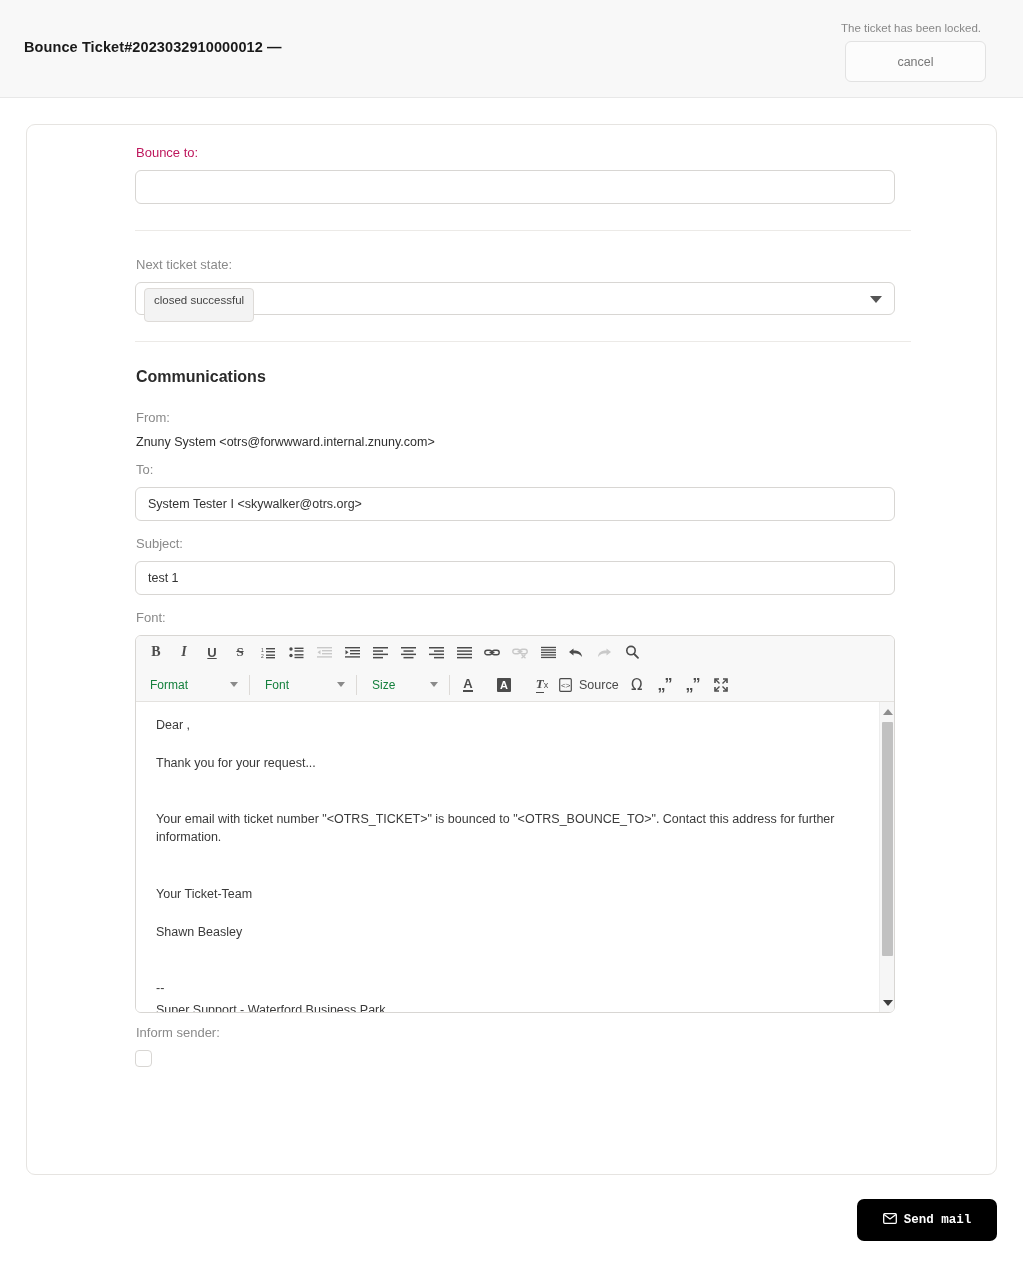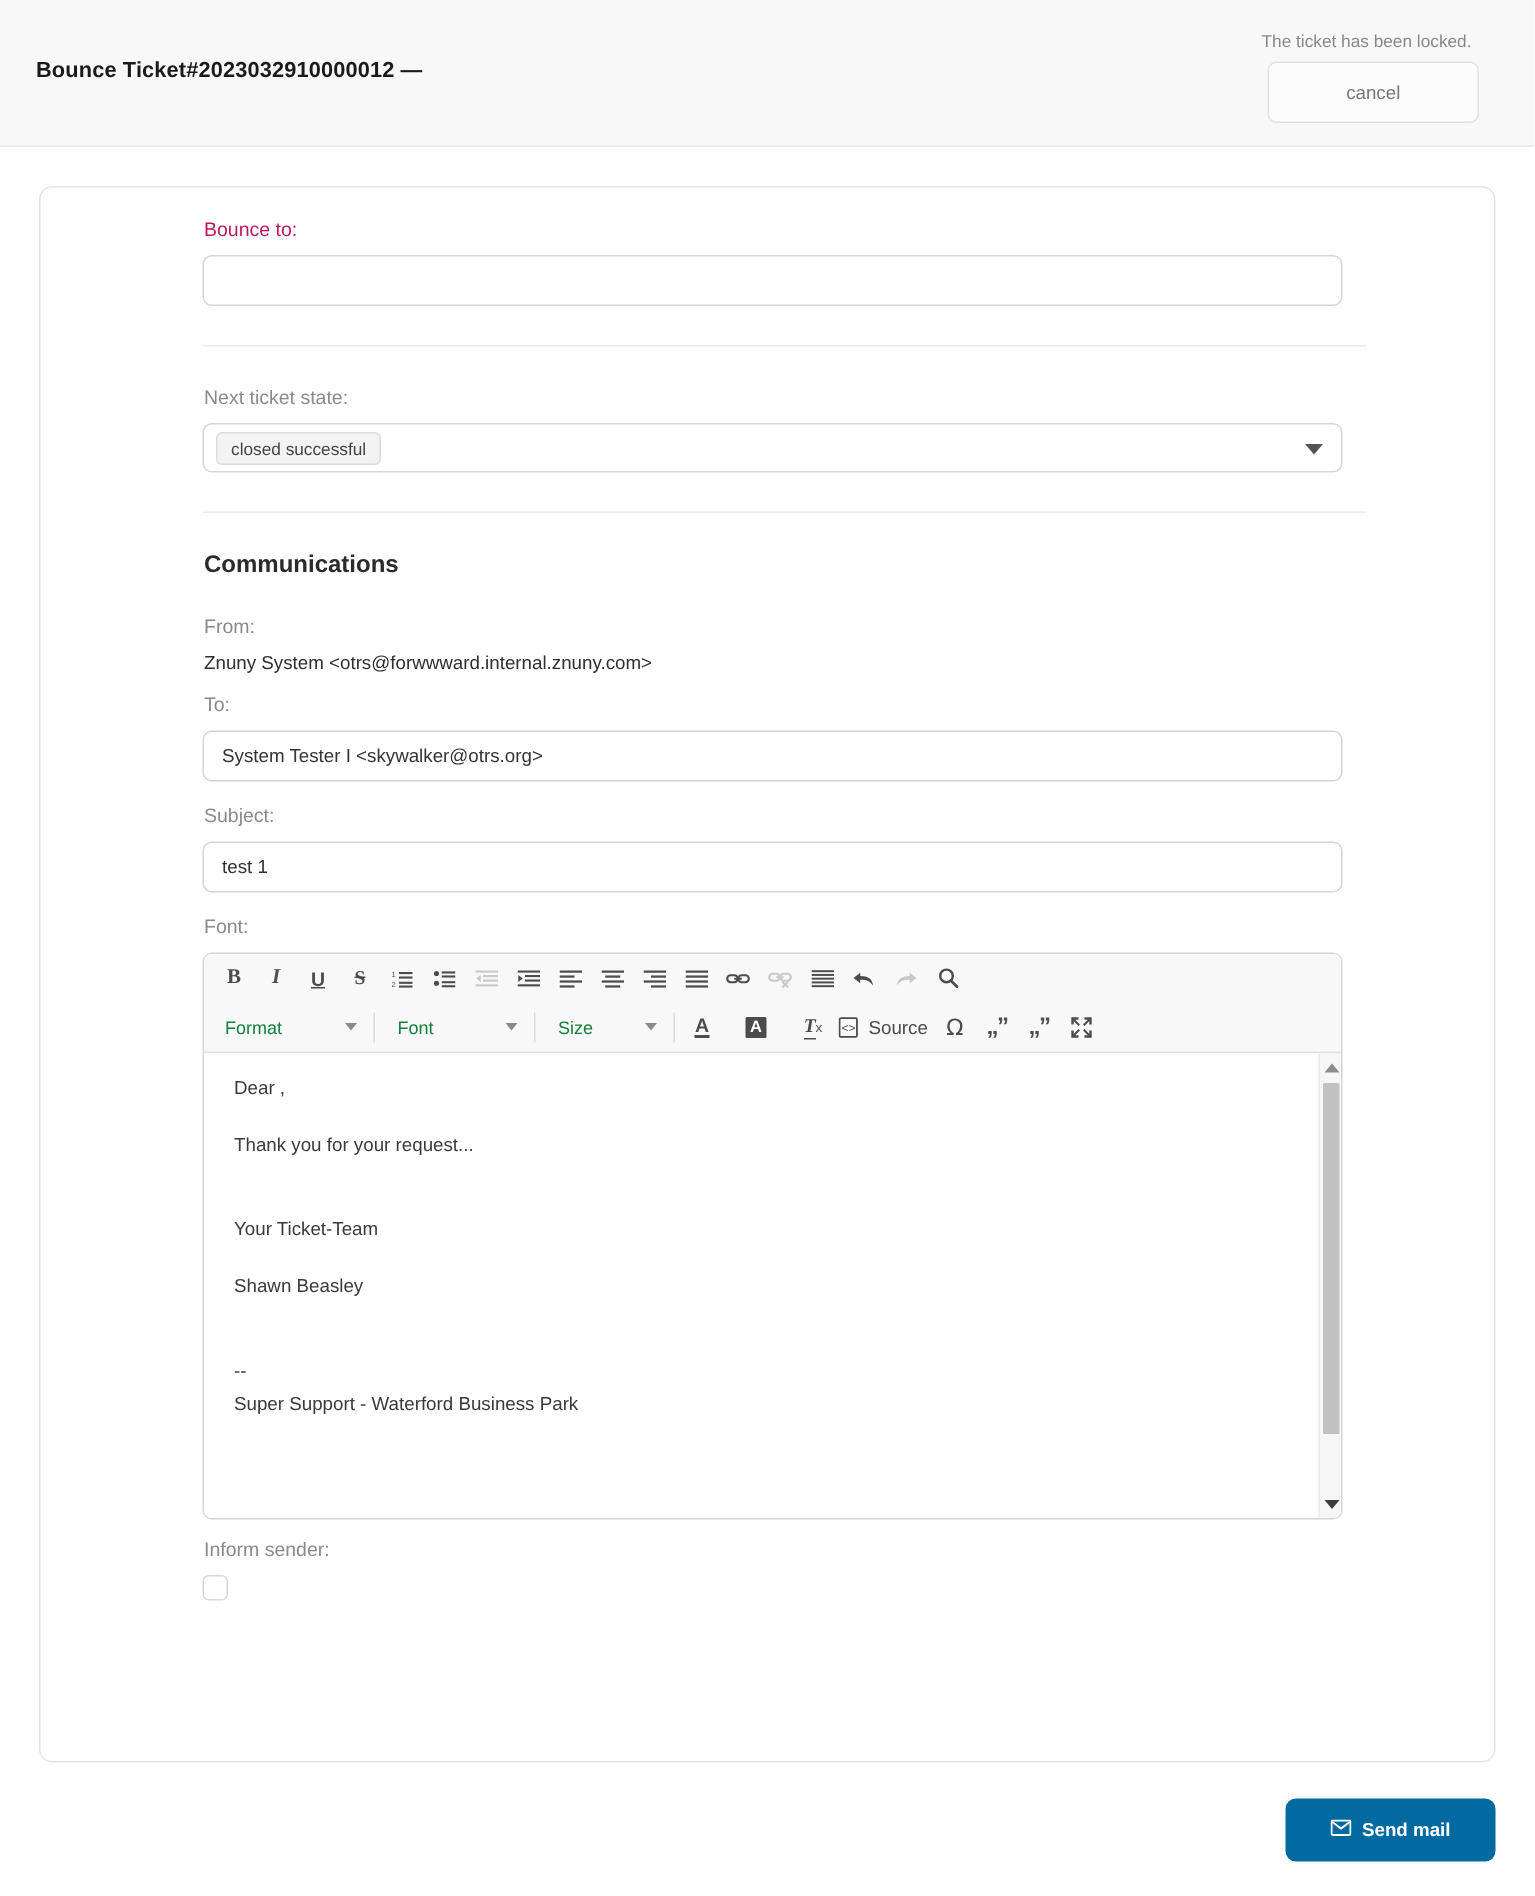--- a/index.html
+++ b/index.html
@@ -107,21 +107,21 @@
   .select-box {
     position:relative;
     width:760px; height:33px;
     border:1px solid #d8d6d3;
     border-radius:6px;
     background:#fff;
   }
   .tag {
     position:absolute;
     left:8px; top:5px;
-    height:22px;
+    height:34px;
     line-height:22px;
     padding:0 9px;
     background:#f3f3f3;
     border:1px solid #dedbd8;
     border-radius:4px;
     font-size:11.5px;
     color:#444;
     white-space:nowrap;
   }
   .select-caret {
@@ -257,27 +257,27 @@
     border-radius:4px;
     background:#fff;
     cursor:pointer;
   }
 
   
   .send-btn {
     position:absolute;
     right:26px; top:1199px;
     width:140px; height:42px;
-    background:#0369a1;
+    background:#000000;
     border:0;
     border-radius:7px;
     color:#fff;
     font-size:12.5px;
     font-weight:bold;
-    font-family:Liberation Sans, sans-serif;
+    font-family:Liberation Mono, monospace;
     cursor:pointer;
     display:flex;
     align-items:center;
     justify-content:center;
     gap:7px;
   }
 </style>
 </head>
 <body>
 
@@ -510,20 +510,21 @@
                 <path d="M1.5 1.5 L5.5 5.5 M12.5 1.5 L8.5 5.5 M12.5 12.5 L8.5 8.5 M1.5 12.5 L5.5 8.5" stroke="#4c4c4c" stroke-width="1.4"></path>
               </svg>
           </div>
         </div>
       </div>
 
       <div class="editor-body">
         <div class="editor-content">
           <p>Dear ,</p>
           <p class="wide">Thank you for your request...</p>
+          <p class="wide">Your email with ticket number "&lt;OTRS_TICKET&gt;" is bounced to "&lt;OTRS_BOUNCE_TO&gt;". Contact this address for further information.</p>
           <p>Your Ticket-Team</p>
           <p class="wide">Shawn Beasley</p>
           <p class="tight">--</p>
           <p class="tight">Super Support - Waterford Business Park</p>
 
         </div>
         <div class="sb">
           <div class="sb-arrow up">
               <span class="tri-up"></span>
             </div>

